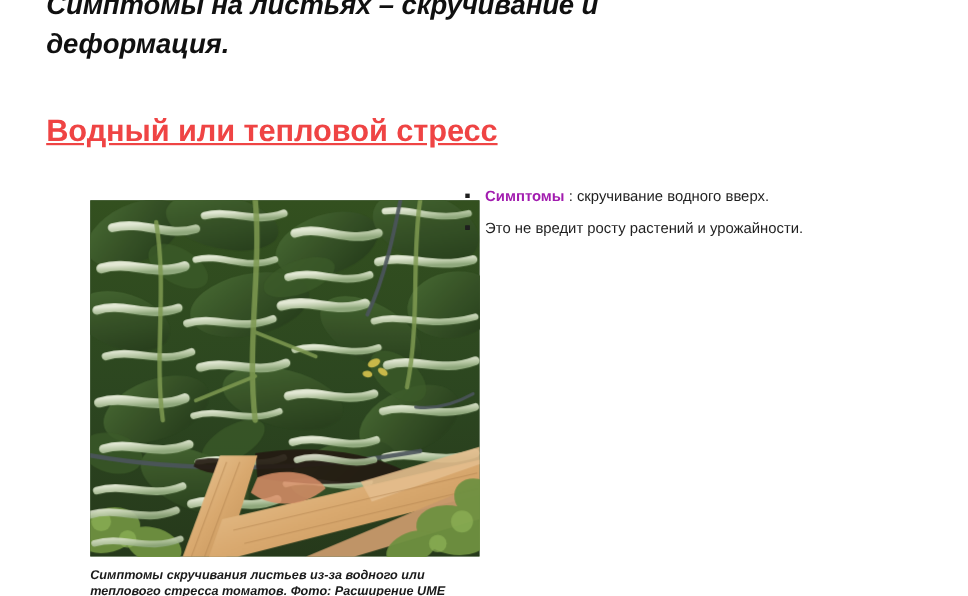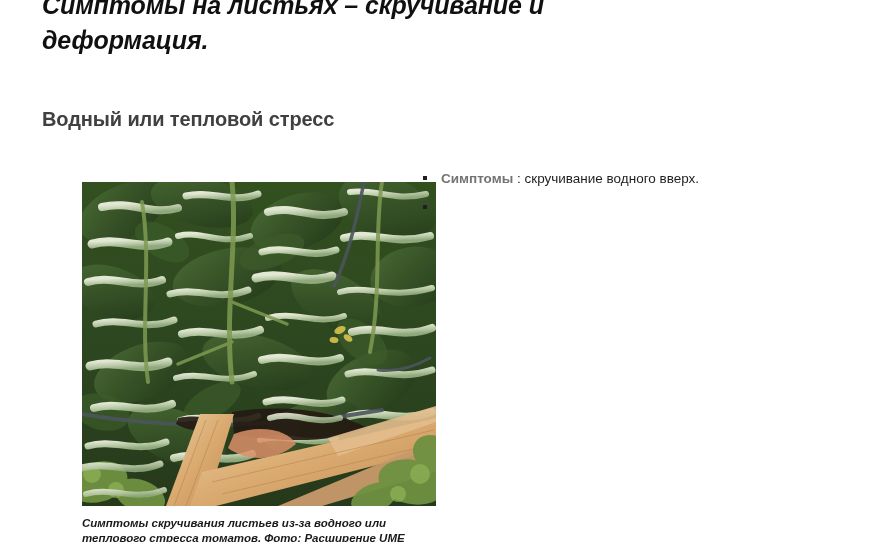--- a/index.html
+++ b/index.html
@@ -35,25 +35,26 @@
     font-style: italic;
     color: #101010;
     letter-spacing: -0.1px;
   }
 
   .section-title {
     position: absolute;
     left: 42px;
     top: 105px;
     margin: 0;
-    font-size: 20px;
+    font-size: 28px;
     line-height: 28px;
     font-weight: bold;
-    color: #404040;
+    color: #ef4444;
     letter-spacing: -0.1px;
+    text-decoration: underline;
   }
 
   
   .figure {
     position: absolute;
     left: 42px;
     top: 166px;
     width: 354px;
   }
 
@@ -106,21 +107,21 @@
     position: absolute;
     left: 4px;
     top: 10px;
     width: 3.5px;
     height: 3.5px;
     background: #1f1f1f;
   }
 
   .bullets li b {
     font-weight: bold;
-    color: #737373;
+    color: #a21caf;
   }
 </style>
 </head>
 <body>
 
 <div class="page">
 
   <h1 class="main-title">Симптомы на листьях – скручивание и деформация.</h1>
 
   <h2 class="section-title">Водный или тепловой стресс</h2>
@@ -277,16 +278,17 @@
   <ul class="bullets">
     <li>
       <span class="dot"></span>
       <b>Симптомы</b><span> : скручивание водного вверх.</span>
     </li>
     <li>
       <span class="dot"></span>
     </li>
     <li>
       <span class="dot"></span>
+      <span>Это не вредит росту растений и урожайности.</span>
     </li>
   </ul>
 
 </div>
 
 </body></html>

